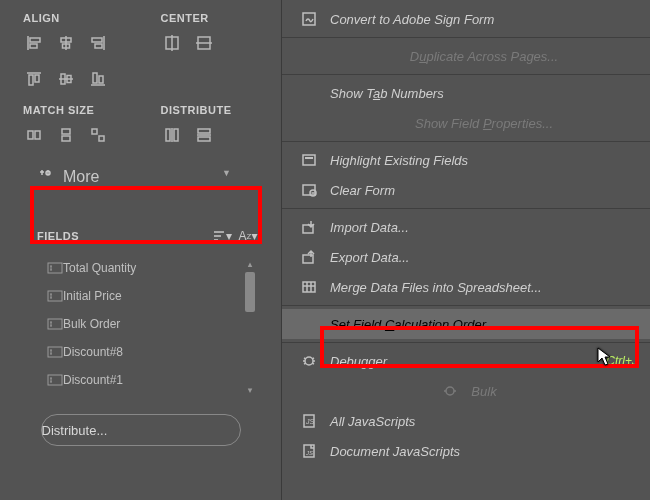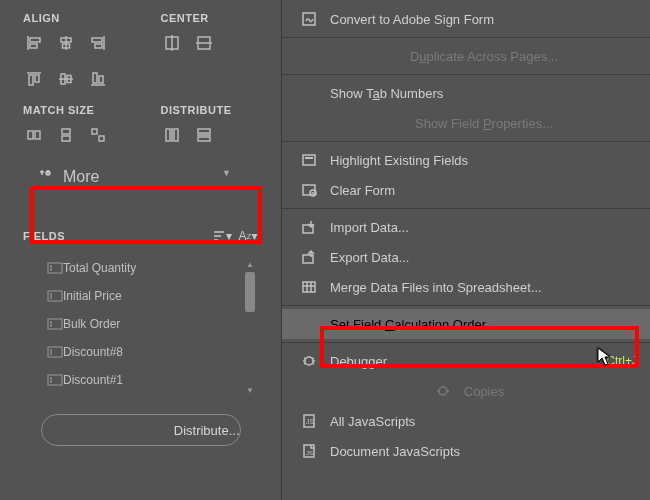--- a/index.html
+++ b/index.html
@@ -13,36 +13,36 @@
 .tool-icon svg { stroke: #b8b8b8; fill: none; stroke-width: 1.5; }
 
 .two-col { display: flex; gap: 40px; }
 .col { flex: 1; }
 
 .more-btn { margin-top: 8px; width: 222px; height: 36px; display: flex; align-items: flex-start; padding: 0 14px; cursor: pointer; position: relative; }
 .more-btn .wrench { margin-right: 10px; }
 .more-btn .caret { margin-left: auto; font-size: 9px; color: #aaa; }
 .red-box-1 { position: absolute; left: 30px; top: 186px; width: 232px; height: 58px; border: 4px solid #ff0000; pointer-events: none; z-index: 5; }
 
-.fields-header { display: flex; align-items: center; margin-top: 22px; }
+.fields-header { display: flex; align-items: center; margin-top: 22px; margin-left: 14px; }
 .fields-header .spacer { flex: 1; }
 .sort-icon { width: 20px; height: 20px; display: flex; align-items: center; justify-content: center; margin-left: 6px; cursor: pointer; color: #c8c8c8; font-size: 12px; }
 .sort-icon svg { stroke:#c8c8c8; fill:none; stroke-width:1.5; }
 
 .fields-list { margin-top: 8px; height: 150px; overflow: hidden; position: relative; padding-left: 24px; }
 .field-item { display: flex; align-items: center; height: 28px; font-size: 12px; color: #c0c0c0; cursor: pointer; }
 .field-item .fi-icon { width: 16px; height: 12px; }
 .scrollbar { position: absolute; right: 2px; top: 4px; width: 12px; height: 140px; background: transparent; }
 .scrollbar .up, .scrollbar .down { width: 12px; height: 12px; display: flex; align-items: center; justify-content: center; color: #999; font-size: 9px; }
 .scrollbar .thumb { width: 10px; height: 40px; background: #888; border-radius: 2px; margin: 2px auto; }
 
-.distribute-btn { margin-top: 10px; width: 200px; height: 32px; border: 1px solid #888; border-radius: 16px; display: flex; align-items: center; justify-content: flex-end; font-size: 13px; color: #d8d8d8; cursor: pointer; margin-left: auto; margin-right: auto; }
+.distribute-btn { margin-top: 10px; width: 200px; height: 32px; border: 1px solid #888; border-radius: 16px; display: flex; align-items: center; justify-content: flex-start; font-size: 13px; color: #d8d8d8; cursor: pointer; margin-left: auto; margin-right: auto; }
 
 .menu { padding: 4px 0; }
-.menu-item { display: flex; align-items: center; height: 30px; padding: 0 12px 0 18px; font-size: 13px; color: #d0d0d0; cursor: pointer; gap: 12px; }
+.menu-item { display: flex; align-items: center; height: 30px; padding: 0 12px 0 18px; font-size: 13px; color: #d0d0d0; cursor: pointer; gap: 12px; font-style: italic; }
 .menu-item.disabled { color: #7a7a7a; cursor: default; justify-content: center; }
 .menu-item .mi-icon { width: 18px; height: 18px; display: flex; align-items: center; justify-content: center; flex-shrink: 0; }
 .menu-item .mi-icon svg { stroke: #c0c0c0; fill: none; stroke-width: 1.5; }
 .menu-item.disabled .mi-icon svg { stroke: #7a7a7a; }
 .menu-item .kbd { margin-left: auto; font-size: 12px; color: #bef264; }
 .menu-item.highlighted { background: #6a6a6a; color: #000000; }
 .menu-sep { height: 1px; background: #3f3f3f; margin: 3px 0; }
 .menu-item .no-icon { width: 18px; flex-shrink: 0; }
 
 .red-box-2 { position: absolute; left: 320px; top: 326px; width: 319px; height: 42px; border: 4px solid #ff0000; pointer-events: none; z-index: 5; }
@@ -344,21 +344,21 @@
         <span class="kbd">Ctrl+J</span>
       </div>
       <div class="menu-item disabled">
         <span class="mi-icon">
           <svg width="16" height="16" viewBox="0 0 16 16">
             <circle cx="8" cy="8" r="4"></circle>
             <line x1="2" y1="8" x2="4" y2="8"></line>
             <line x1="14" y1="8" x2="12" y2="8"></line>
           </svg>
         </span>
-        <span>Copies</span>
+        <span>Bulk</span>
       </div>
       <div class="menu-item">
         <span class="mi-icon">
           <svg width="16" height="16" viewBox="0 0 16 16">
             <rect x="3" y="2" width="10" height="12"></rect>
             <text x="5" y="11" font-size="7" fill="#c0c0c0" stroke="none">JS</text>
           </svg>
         </span>
         <span>All JavaScripts</span>
       </div>

